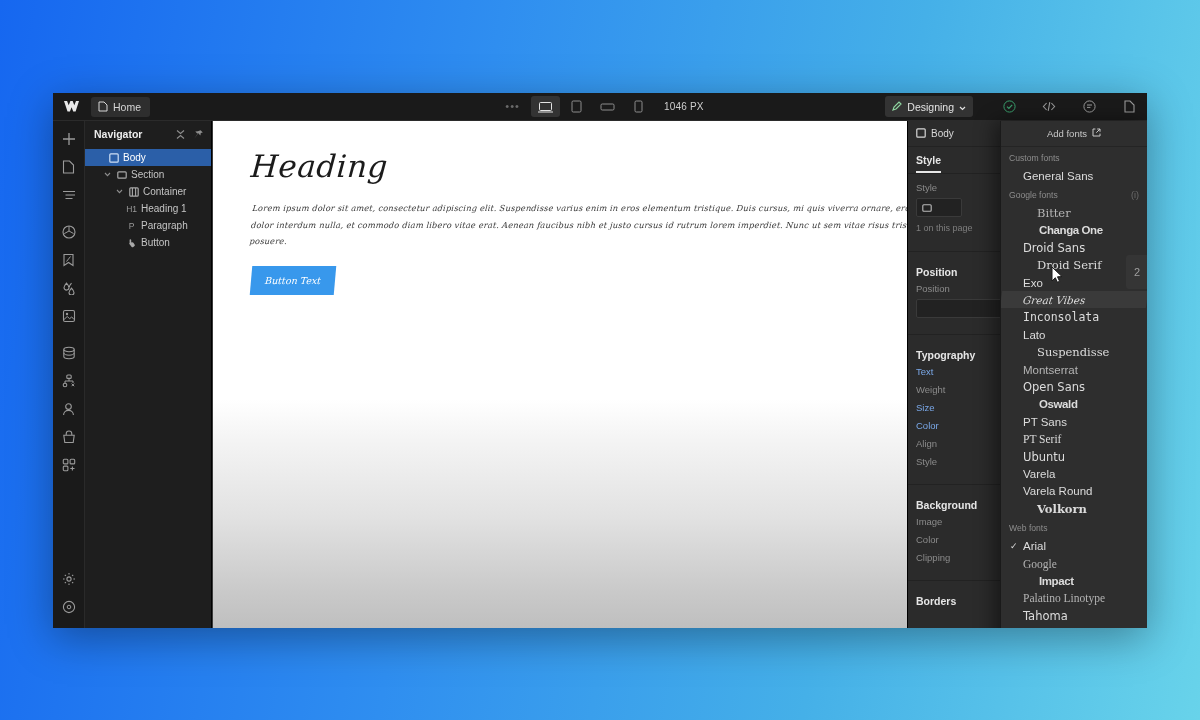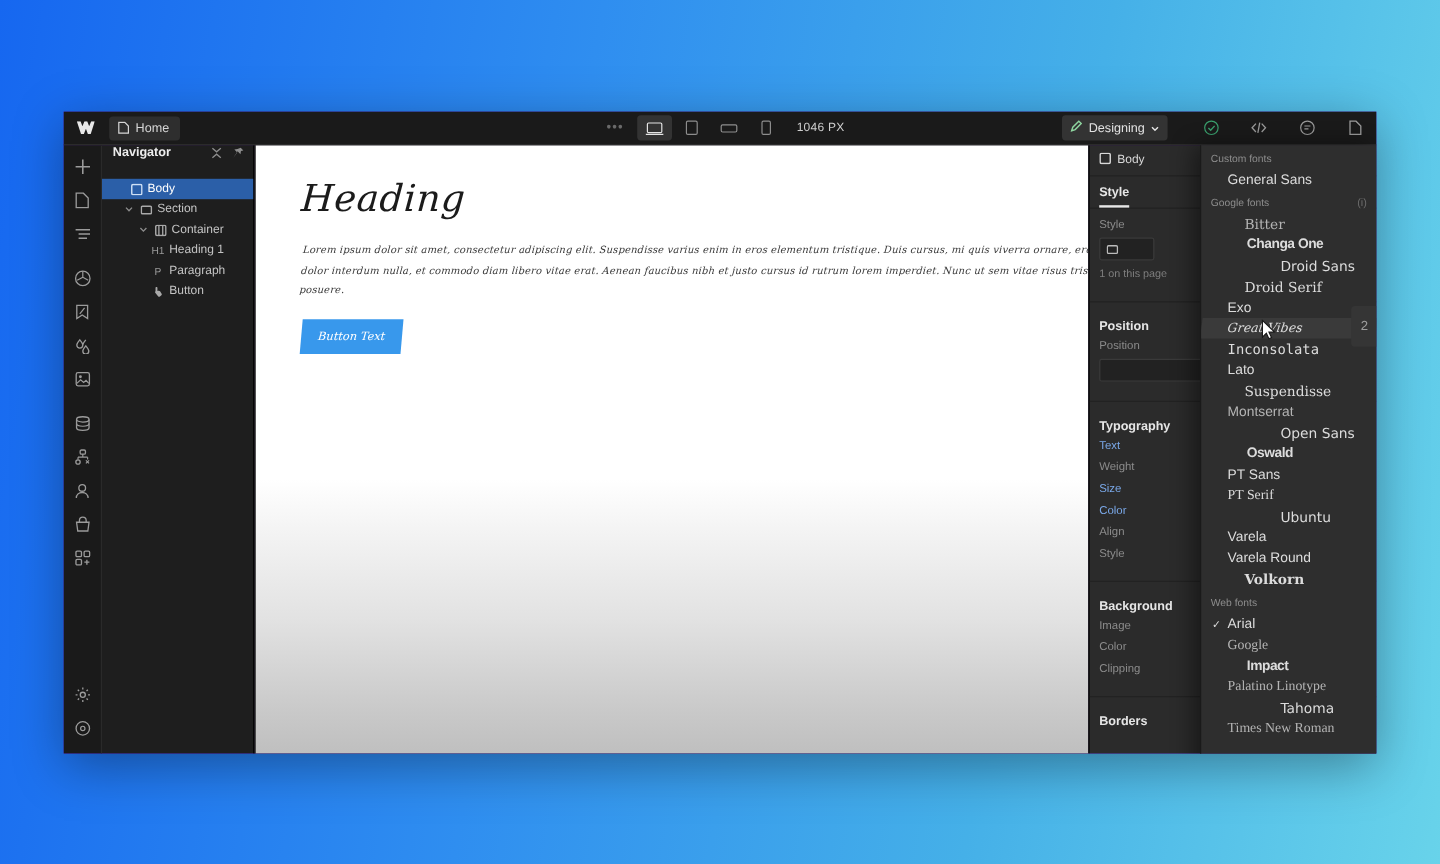--- a/index.html
+++ b/index.html
@@ -104,21 +104,21 @@
 
   
   .navigator {
     width: 127px; flex: 0 0 127px;
     background: #1e1e1e;
     border-right: 1px solid #000;
     display: flex; flex-direction: column;
     position: relative; z-index: 3;
   }
   .nav-head {
-    height: 26px; display: flex; 
+    height: 26px; display: flex; align-items: center;
     padding: 0 7px 0 9px; gap: 6px;
   }
   .nav-title { color: #ededed; font-size: 10.5px; font-weight: bold; flex: 1; }
   .nav-hic { color: #8e8e8e; width: 12px; height: 12px; display:flex; align-items:center; justify-content:center; }
   .tree { padding-top: 2px; }
   .tree-row {
     display: flex; align-items: center;
     height: 17px; font-size: 10px; color: #c4c4c4;
     padding-right: 6px; gap: 4px;
   }
@@ -238,21 +238,21 @@
     white-space: nowrap;
   }
   .dd-item.hl { background: #3a3a3a; }
   .dd-item .chk {
     position: absolute; left: 9px; top: 50%; transform: translateY(-50%);
     color: #dcdcdc; font-size: 9px;
   }
   
   .f-sans   { font-family: "Liberation Sans", sans-serif; }
   .f-serif  { font-family: "Liberation Serif", serif; }
-  .f-dsans  { font-family: "DejaVu Sans", sans-serif; margin-left: 44px; }
+  .f-dsans  { font-family: "DejaVu Sans", sans-serif; }
   .f-dserif { font-family: "DejaVu Serif", serif; padding-left: 36px; }
   .f-mono   { font-family: "DejaVu Sans Mono", monospace; }
   .f-bold   { font-weight: bold; }
   .f-cond   { font-family: "Liberation Sans Narrow", "Liberation Sans", sans-serif; font-weight: bold; letter-spacing: -.4px; padding-left: 38px; }
   .f-script { font-family: "DejaVu Serif", serif; font-style: italic; font-size: 10.5px; transform: skewX(-8deg); }
   .f-dim    { color: #b4b4b4; }
 
   .badge-2 {
     position: absolute;
     right: -1px; top: 134px;
@@ -601,20 +601,28 @@
           <span class="sp-label" style="width:44px;margin:0">Clipping</span>
         </div>
       </div>
       <div class="sp-div"></div>
       <div class="sp-sec">
         <span class="sp-label b">Borders</span>
       </div>
     </div>
 
     <div class="font-dd">
+      <div class="dd-addfonts">
+        <span>Add fonts</span>
+        <span>
+          <svg width="9" height="9" viewBox="0 0 9 9">
+              <path fill="none" stroke="currentColor" stroke-width="1" d="M3.4 1H1v7h7V5.6M5.2 1H8v2.8M8 1L4.3 4.7"></path>
+            </svg>
+        </span>
+      </div>
       <div class="dd-list">
 
         <div class="dd-group">
           <span>Custom fonts</span>
         </div>
         <div class="dd-item f-sans">
           <span>General Sans</span>
         </div>
 
         <div class="dd-group">

